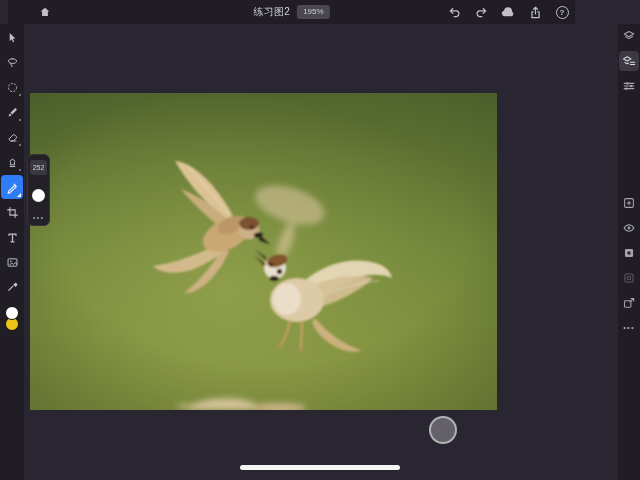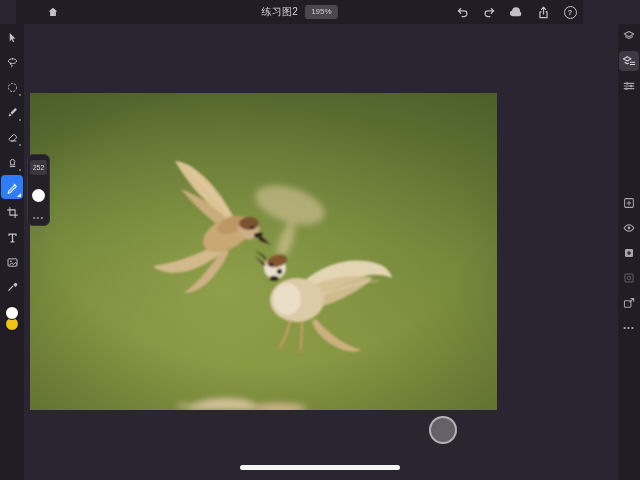--- a/index.html
+++ b/index.html
@@ -6,21 +6,21 @@
     --bg:#2a2631; --bar:#201d25; --panel:#262229; --tile:#3c3944;
     --accent:#2e7cf6; --row:#3f566d; --icon:#c2c0c6; --icon-dim:#8e8b93;
     --badge:#4a4750; --text:#d8d6dc;
   }
   *{box-sizing:border-box;margin:0;padding:0}
   html,body{width:640px;height:480px;overflow:hidden;background:#000}
   body{font-family:"Liberation Sans",sans-serif;position:relative}
   .app{position:absolute;inset:0;width:640px;height:480px;background:var(--bg);overflow:hidden}
 
   
-  .topbar{position:absolute;left:16px;top:0;width:567px;height:24px;background:var(--bar);
+  .topbar{position:absolute;left:8px;top:0;width:567px;height:24px;background:var(--bar);
     display:flex;align-items:center;z-index:30}
   .tb-btn{width:22px;height:22px;border:0;background:transparent;color:var(--icon);
     display:flex;align-items:center;justify-content:center;cursor:pointer}
   .tb-home{margin-left:26px}
   .title-group{position:absolute;left:50%;top:0;height:24px;transform:translateX(-50%);
     display:flex;align-items:center;gap:7px}
   .doc-title{font-size:10px;color:var(--text);letter-spacing:.3px}
   .zoom-badge{background:var(--badge);color:#cfcdd3;font-size:8px;line-height:1;
     padding:3px 6px;border-radius:3px}
   .tb-right{position:absolute;right:2px;top:0;height:24px;display:flex;align-items:center;gap:5px}

